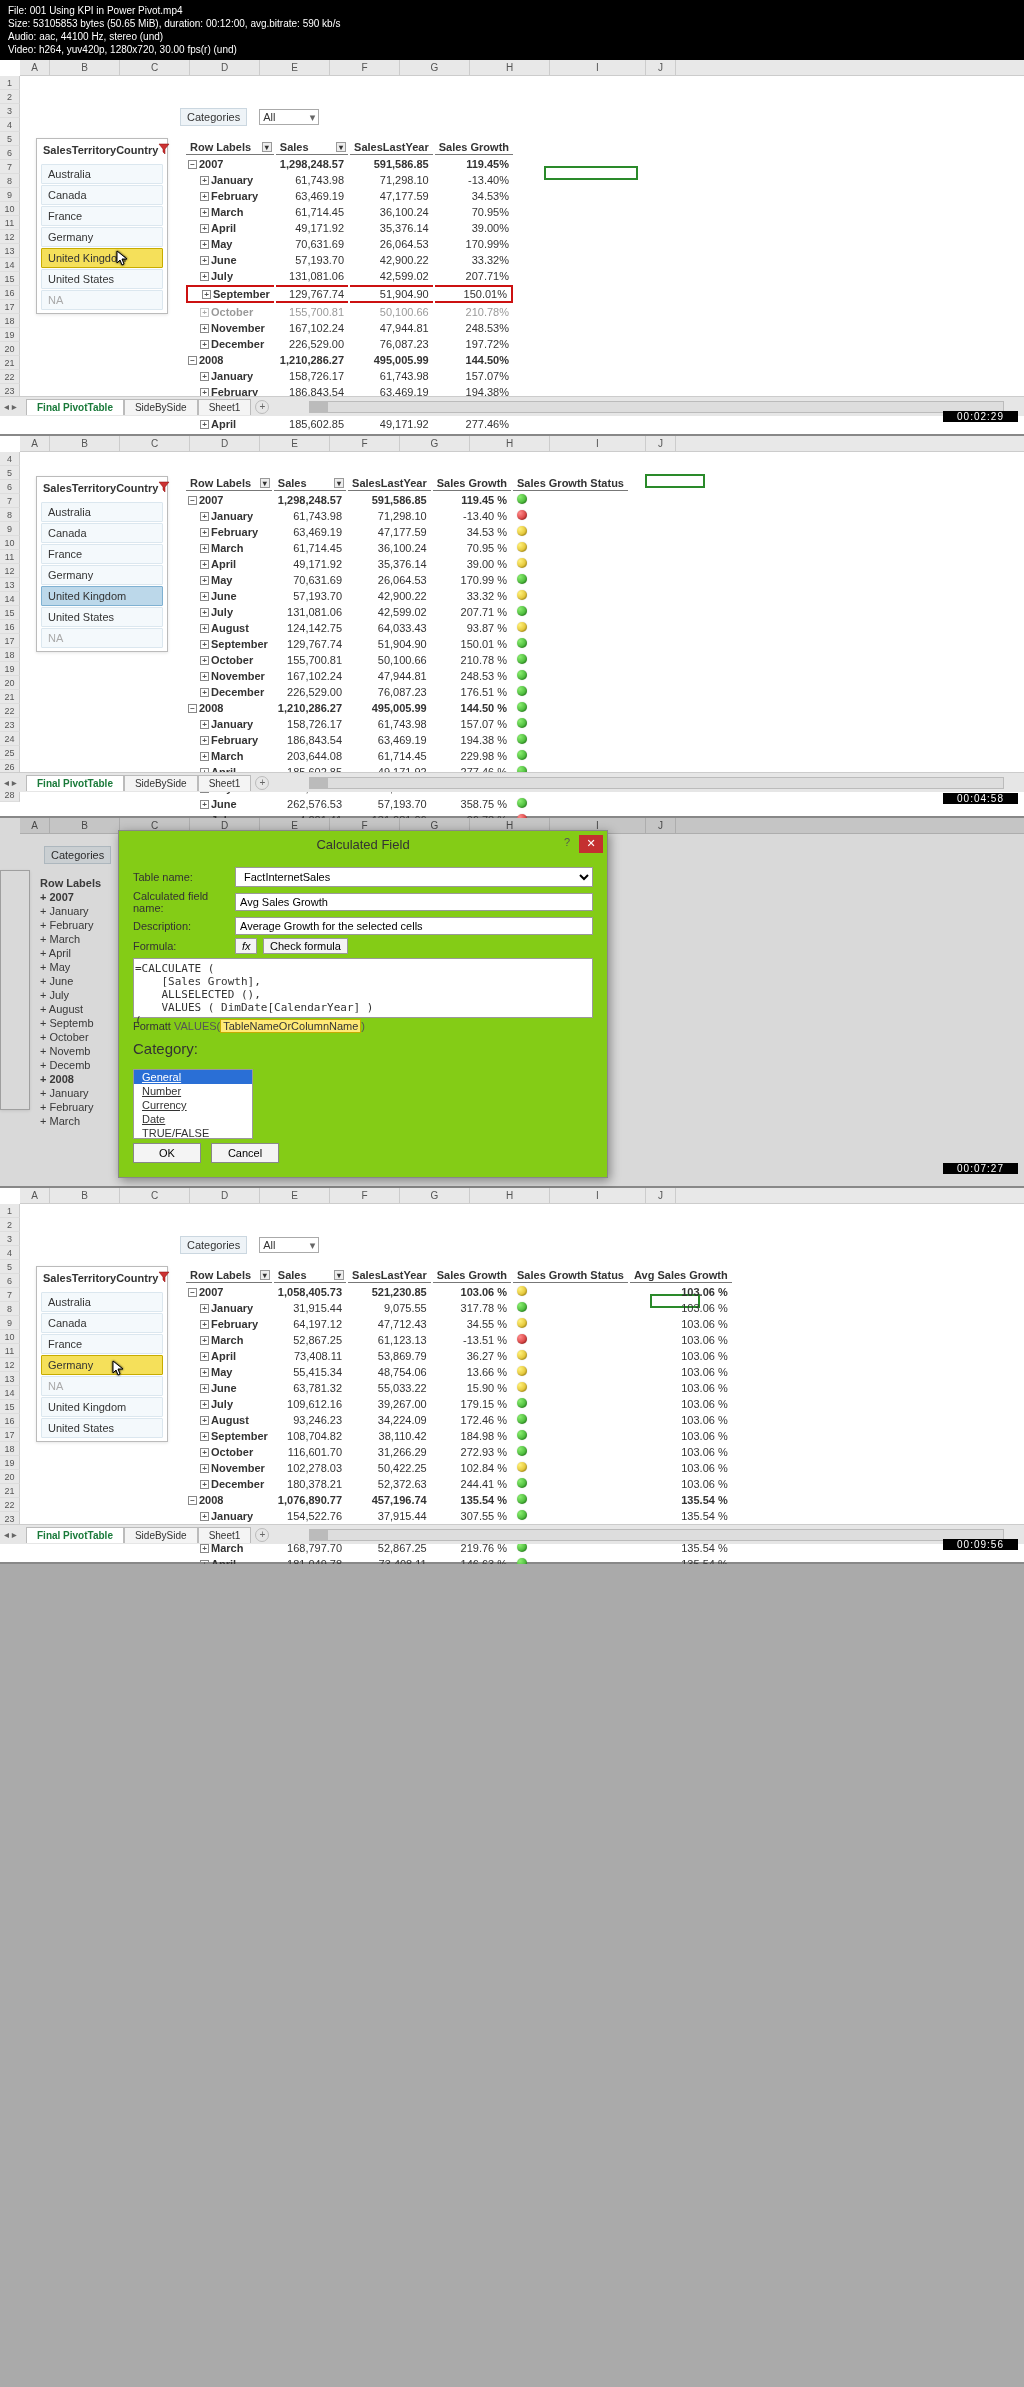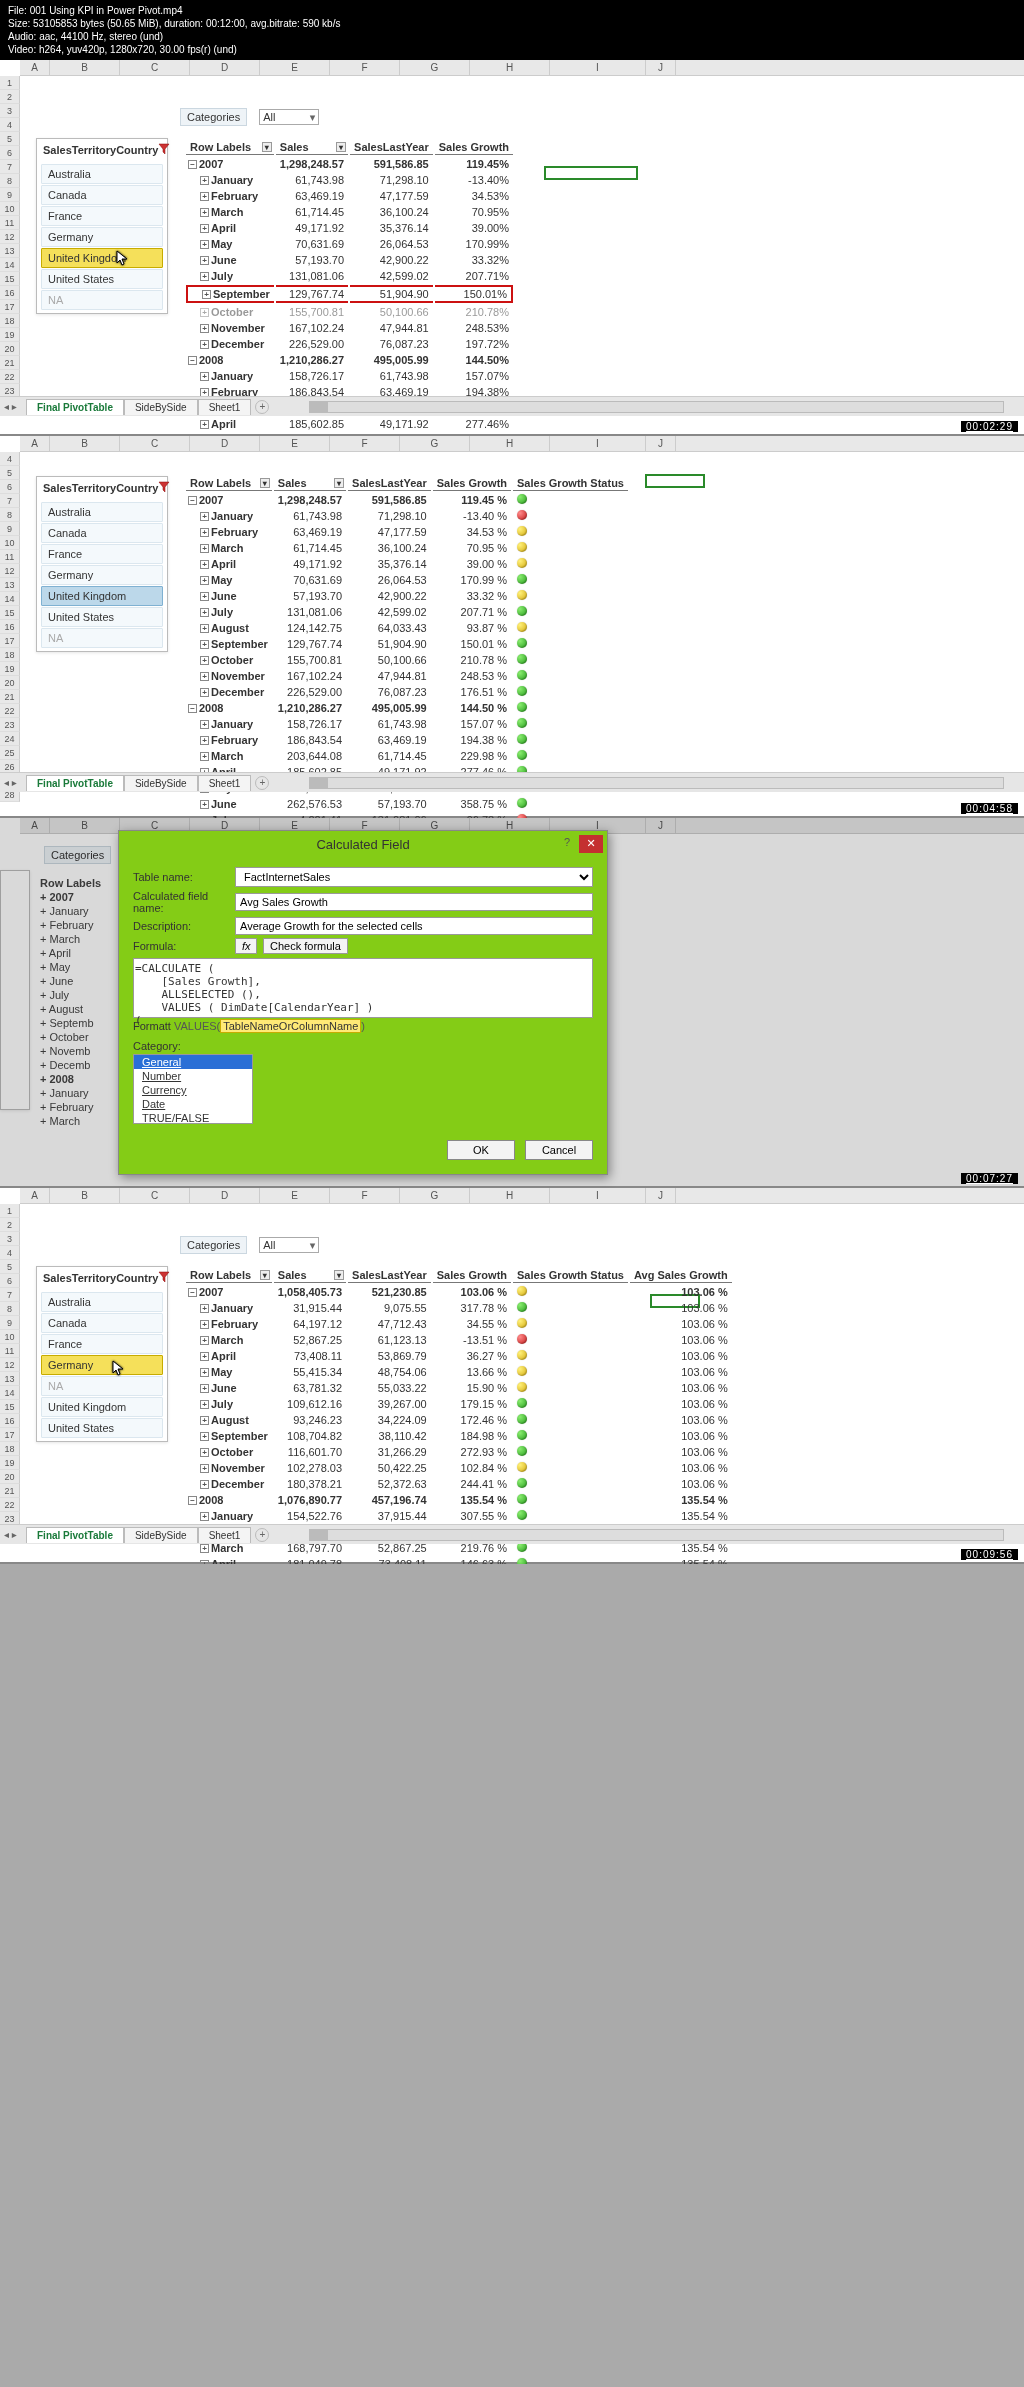--- a/index.html
+++ b/index.html
@@ -54,21 +54,21 @@
 
 .sel-cell { position: absolute; border: 2px solid #2a8a2a; background: #fff; }
 
 
 .tab-bar { display: flex; align-items: center; background: #e6e6e6; height: 20px; border-top: 1px solid #ccc; padding-left: 26px; position: relative; }
 .tab { padding: 2px 10px; font-size: 10px; border: 1px solid #bbb; border-bottom: none; background: #f4f4f4; margin-right: 0px; cursor: pointer; }
 .tab.active { background: #fff; color: #1a7a3a; font-weight: bold; }
 .tab-add { width: 14px; height: 14px; border: 1px solid #bbb; border-radius: 50%; text-align: center; line-height: 12px; margin-left: 4px; font-size: 10px; color: #666; }
 .scrollbar { flex: 1; margin: 0 20px 0 40px; height: 12px; background: #ddd; border: 1px solid #bbb; position: relative; }
 .scroll-thumb { position: absolute; left: 0; width: 18px; top: 0; bottom: 0; background: #bbb; }
-.timestamp { position: absolute; right: 6px; bottom: 2px; color: #fff; background: #000; font-size: 10px; padding: 0 5px; letter-spacing: 1px; text-decoration: underline; }
+.timestamp { position: absolute; right: 6px; bottom: 12px; color: #fff; background: #000; font-size: 10px; padding: 0 14px; letter-spacing: 1px; }
 
 
 .cursor { position: absolute; width: 14px; height: 18px; z-index: 50; }
 .cursor svg { filter: drop-shadow(0 0 1px #000); }
 
 
 .panel-dialog { background: #d0d6db; position: relative; min-height: 370px; }
 .panel-dialog .bg { position: absolute; inset: 0; background: #fff; filter: brightness(0.85) blur(0.3px); }
 .panel-dialog .dim-row { font-size: 11px; color: #444; padding: 1px 4px; }
 
@@ -79,21 +79,21 @@
 .dlg-body { padding: 6px 14px 14px; }
 .dlg-row { display: flex; align-items: center; margin: 3px 0; gap: 6px; }
 .dlg-row label { width: 96px; font-size: 11px; }
 .dlg-row input[type=text], .dlg-row select { flex: 1; border: 1px solid #999; background: #fff; padding: 2px 4px; font-size: 11px; }
 .formula-box { width: 100%; height: 60px; border: 1px solid #999; background: #fff; padding: 3px 1px; font-size: 11px; font-family: Consolas, monospace; white-space: pre-wrap; margin-top: 4px; }
 .hint-box { margin-top: 2px; font-size: 11px; }
 .hint-box .tok { background: #ffea76; border: 1px solid #c7ac00; padding: 0 2px; }
 .cat-list { width: 120px; height: 70px; border: 1px solid #999; background: #fff; overflow: hidden; font-size: 11px; }
 .cat-list div { padding: 1px 8px; text-decoration: underline; }
 .cat-list .sel { background: #2a6fd6; color: #fff; }
-.dlg-btns { display: flex; justify-content: flex-end; gap: 10px; margin-top: 16px; }
+.dlg-btns { display: flex; justify-content: flex-start; gap: 10px; margin-top: 4px; }
 .dlg-btns button { width: 68px; padding: 3px 0; border: 1px solid #888; background: #f4f4f4; font-size: 11px; cursor: pointer; }
 .btn-small { border: 1px solid #999; background: #f4f4f4; padding: 1px 6px; font-size: 11px; cursor: pointer; }
 .fx-btn { width: 22px; font-style: italic; }
 
 </style>
 </head>
 <body>
 
 <div class="video-header">
   <div>File: 001 Using KPI in Power Pivot.mp4</div>
@@ -600,21 +600,21 @@
       <div class="formula-box">=CALCULATE (
     [Sales Growth],
     ALLSELECTED (),
     VALUES ( DimDate[CalendarYear] )
 (</div>
       <div class="hint-box">
         <span>Formatt</span>
         <span style="color:#555">VALUES(</span><span class="tok">TableNameOrColumnName</span><span style="color:#555">)</span>
       </div>
       <div style="margin-top:8px">
-        <div style="font-size:11px;margin-bottom:2px">Category:</div>
+        <div style="font-size:15px;margin-bottom:12px">Category:</div>
         <div class="cat-list" id="catlist">
             <div class="sel">General</div>
             <div>Number</div>
             <div>Currency</div>
             <div>Date</div>
             <div>TRUE/FALSE</div>
           </div>
       </div>
       <div class="dlg-btns">
         <button>OK</button>

